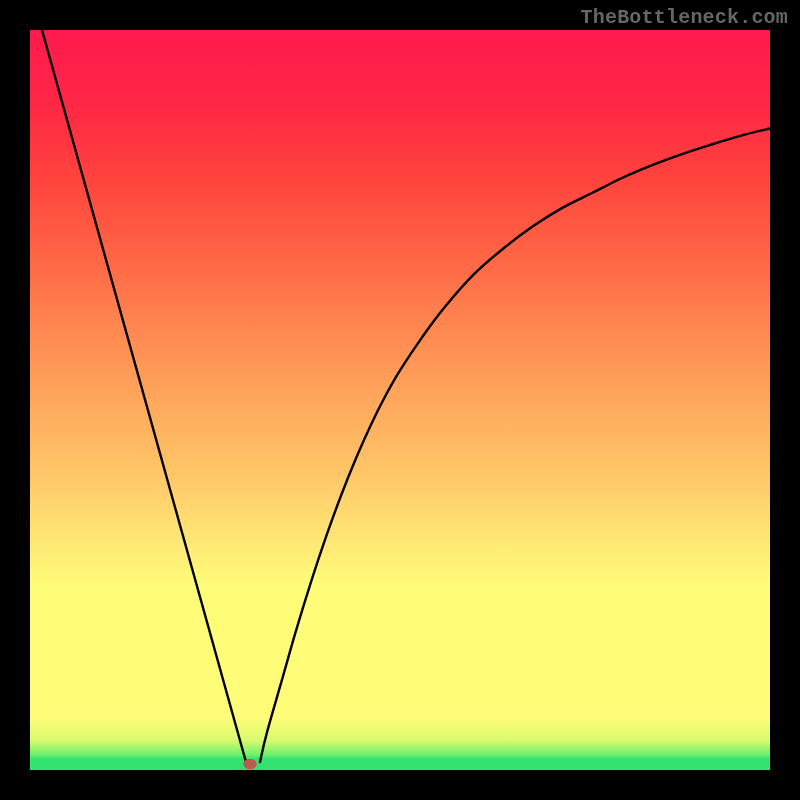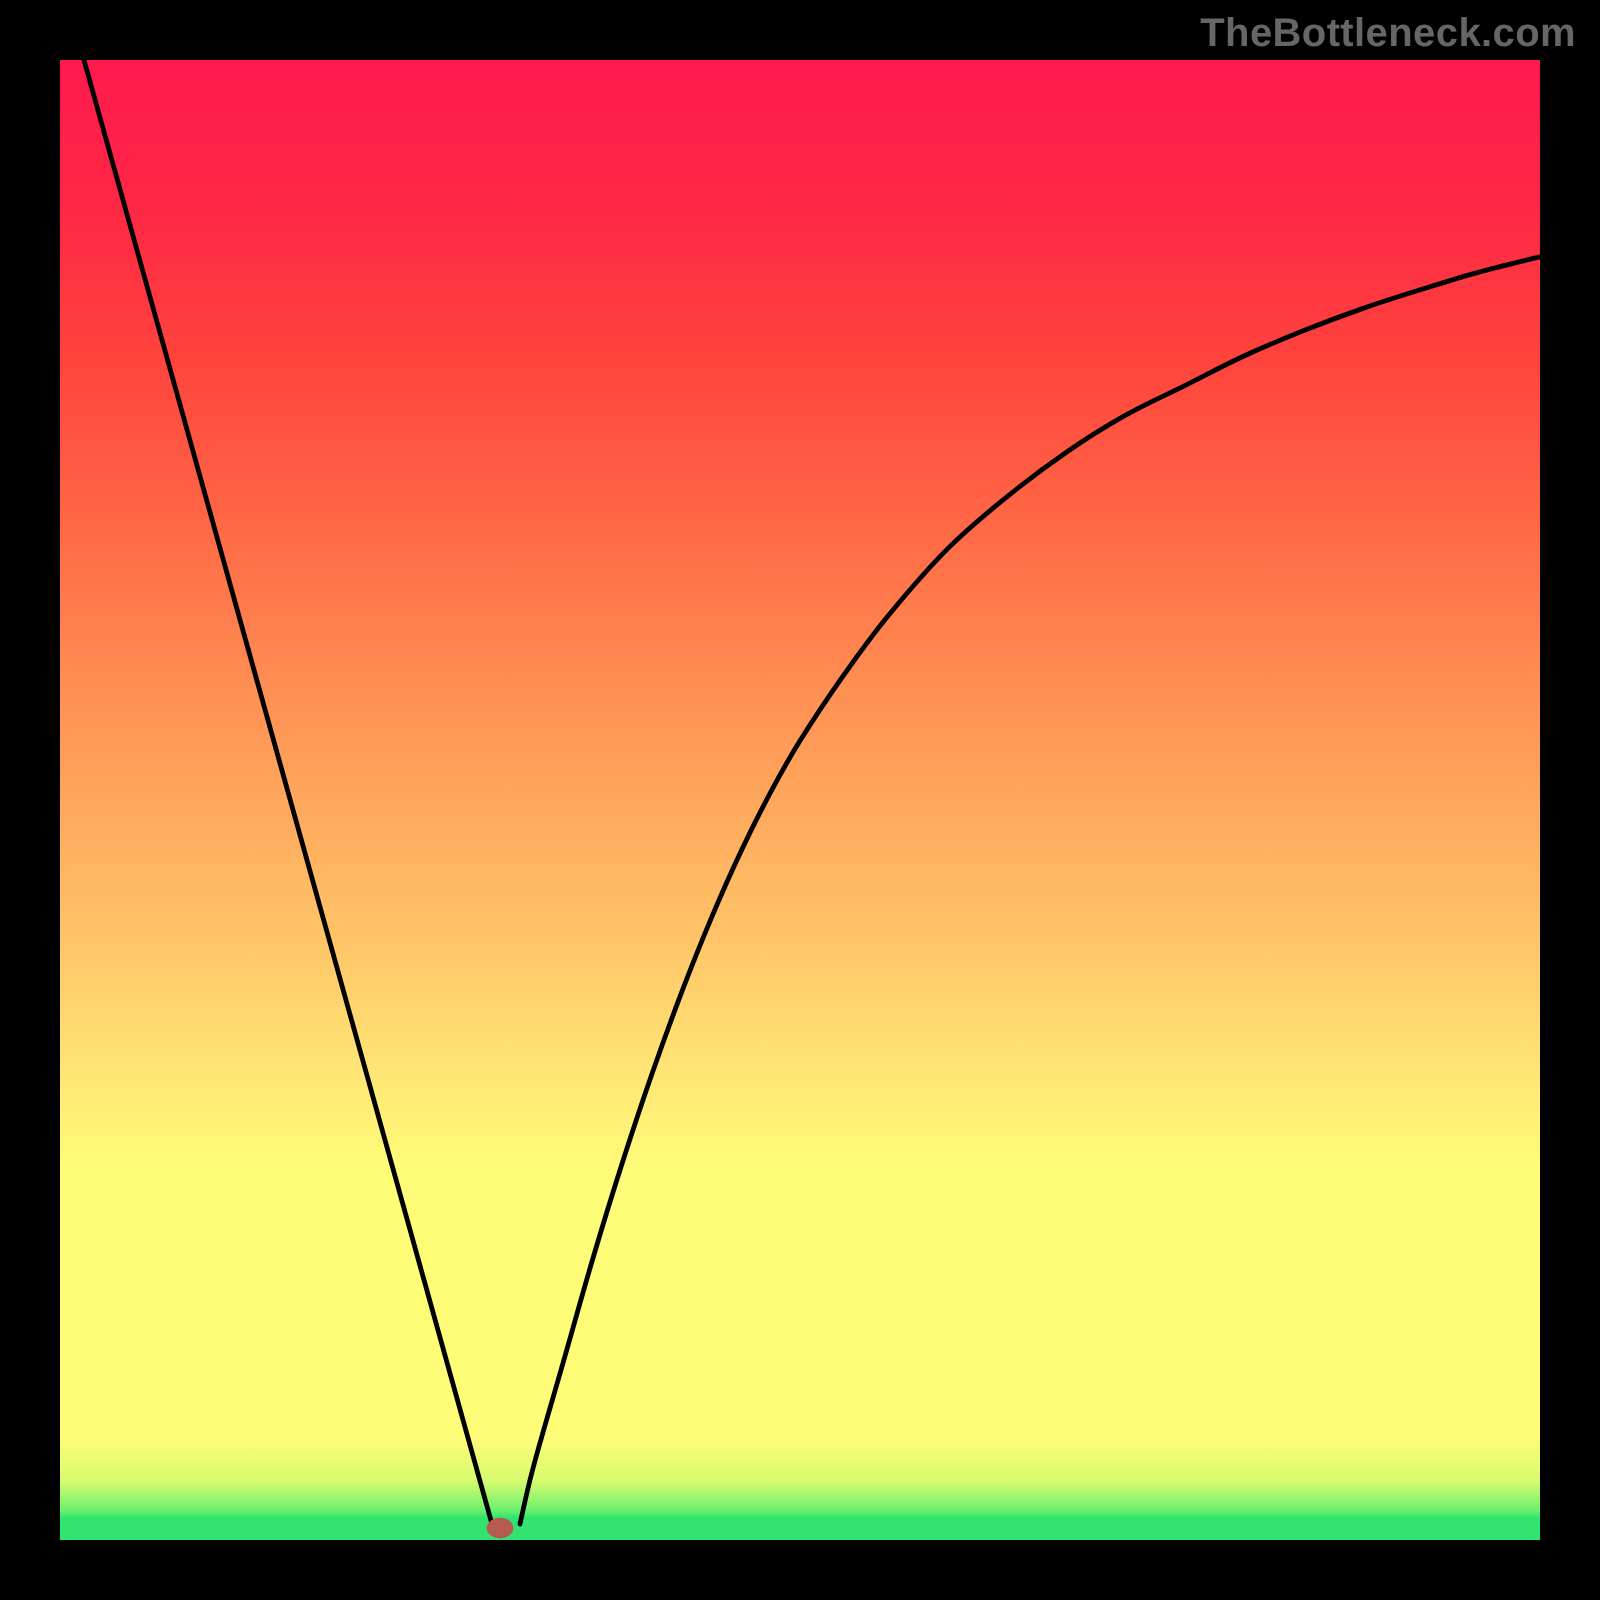--- a/index.html
+++ b/index.html
@@ -59,20 +59,21 @@
   }
   .watermark {
     position: absolute;
     top: 6px;
     right: 12px;
     color: #666666;
     font-size: 20px;
     font-weight: 600;
     letter-spacing: 0.2px;
     user-select: none;
+    font-family: Liberation Mono, monospace;
   }
 </style>
 </head>
 <body>
 
 <div class="frame">
 
   <div class="plot-area">
     <svg class="plot-svg" viewBox="0 0 740 740" preserveAspectRatio="none">
       <path id="left-branch" class="curve" d="M 11.99 0.00 L 216.01 732.01"></path>

